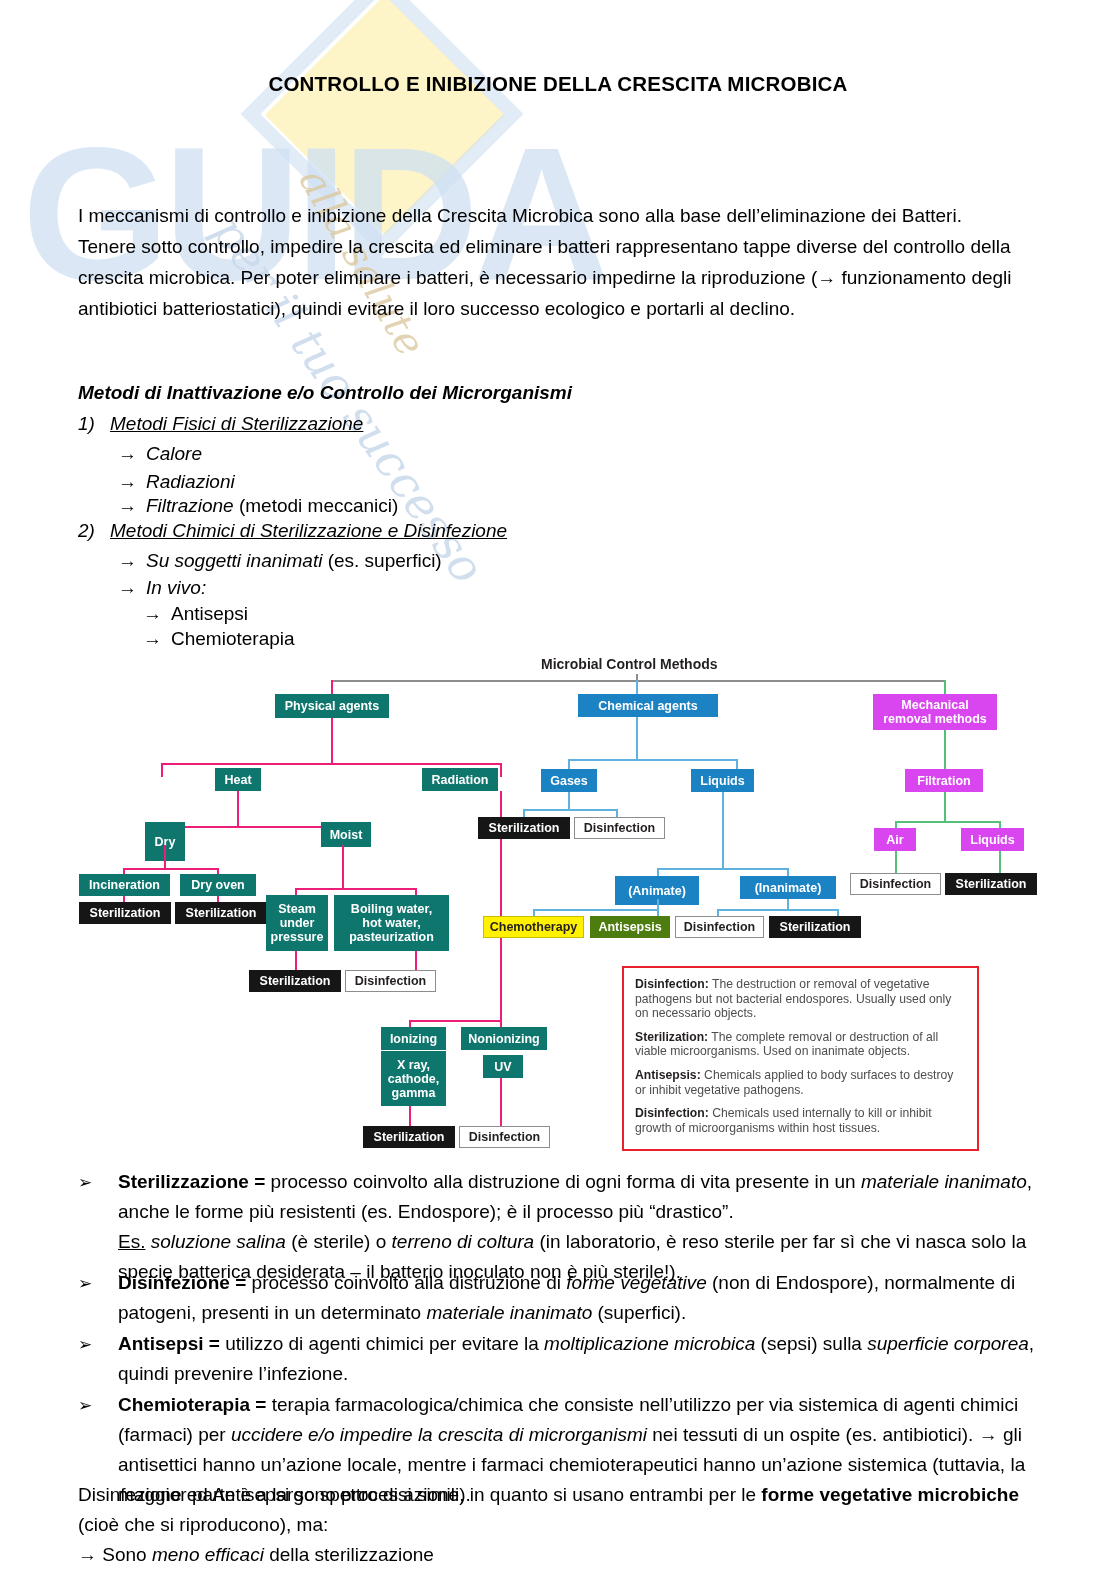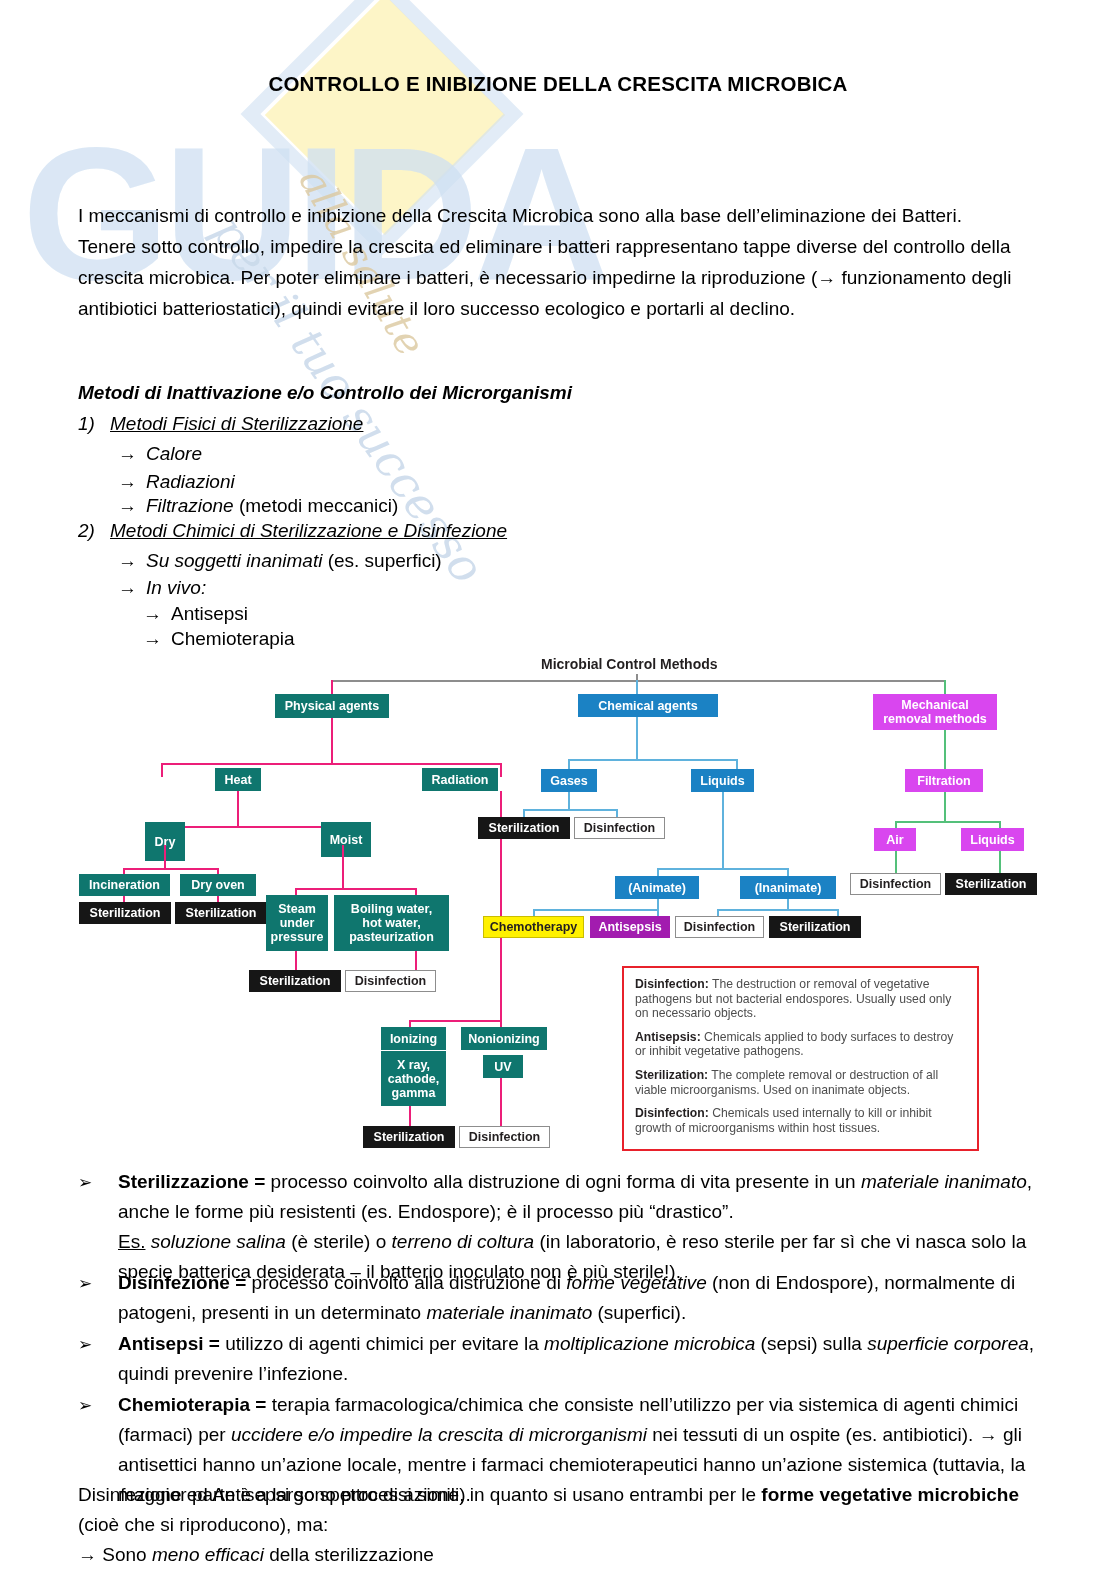--- a/index.html
+++ b/index.html
@@ -87,21 +87,21 @@
     font-weight:bold;font-size:12.5px;line-height:14px;
     text-align:center;display:flex;align-items:center;justify-content:center;
     padding:2px 5px;white-space:pre-line;
   }
   .pink{background:#0f766e;color:#fff;}
   .blue{background:#1b82c4;color:#fff;}
   .green{background:#d946ef;color:#fff;}
   .black{background:#161616;color:#fff;}
   .white{background:#fff;color:#231f20;border:1.4px solid #8d8d8d;font-weight:bold;}
   .yellow{background:#fff100;color:#231f20;border:1.4px solid #c9bd00;}
-  .grey{background:#a21caf;color:#fff;}
+  .grey{background:#4d7c0f;color:#fff;}
   .ln{position:absolute;background:#ec1e79;}
   .ln.b{background:#5fb2dd;}
   .ln.g{background:#54c07a;}
   .ln.k{background:#8d8d8d;}
 
   
   #legend{
     position:absolute;left:622px;top:316px;width:357px;height:185px;
     border:2px solid #e8212b;background:#fff;box-sizing:border-box;
     padding:9px 11px 6px 11px;
@@ -174,21 +174,21 @@
     <div class="ln" style="left:500px;top:113px;width:2px;height:14px;"></div>
 
     <div class="nbox pink" style="left:215px;top:118px;width:46px;height:23px;">Heat</div>
     <div class="nbox pink" style="left:422px;top:118px;width:76px;height:23px;">Radiation</div>
 
     <div class="ln" style="left:237px;top:141px;width:2px;height:37px;"></div>
     <div class="ln" style="left:164px;top:176px;width:180px;height:2px;"></div>
     <div class="ln" style="left:164px;top:176px;width:2px;height:14px;"></div>
     <div class="ln" style="left:342px;top:176px;width:2px;height:14px;"></div>
     <div class="nbox pink" style="left:145px;top:172px;width:40px;height:39px;">Dry</div>
-    <div class="nbox pink" style="left:321px;top:172px;width:50px;height:35px;text-align:center;">Moist</div>
+    <div class="nbox pink" style="left:321px;top:172px;width:50px;height:25px;text-align:center;">Moist</div>
 
     <div class="ln" style="left:164px;top:195px;width:2px;height:25px;"></div>
     <div class="ln" style="left:123px;top:218px;width:96px;height:2px;"></div>
     <div class="ln" style="left:123px;top:218px;width:2px;height:10px;"></div>
     <div class="ln" style="left:217px;top:218px;width:2px;height:10px;"></div>
     <div class="nbox pink" style="left:79px;top:224px;width:91px;height:22px;">Incineration</div>
     <div class="nbox pink" style="left:180px;top:224px;width:76px;height:22px;">Dry oven</div>
     <div class="ln" style="left:123px;top:246px;width:2px;height:10px;"></div>
     <div class="ln" style="left:217px;top:246px;width:2px;height:10px;"></div>
     <div class="nbox black" style="left:79px;top:252px;width:92px;height:22px;">Sterilization</div>
@@ -237,21 +237,21 @@
     <div class="ln b" style="left:523px;top:159px;width:95px;height:2px;"></div>
     <div class="ln b" style="left:523px;top:159px;width:2px;height:10px;"></div>
     <div class="ln b" style="left:616px;top:159px;width:2px;height:10px;"></div>
     <div class="nbox black" style="left:478px;top:167px;width:92px;height:22px;">Sterilization</div>
     <div class="nbox white" style="left:574px;top:167px;width:91px;height:22px;">Disinfection</div>
 
     <div class="ln b" style="left:722px;top:142px;width:2px;height:78px;"></div>
     <div class="ln b" style="left:657px;top:218px;width:132px;height:2px;"></div>
     <div class="ln b" style="left:657px;top:218px;width:2px;height:11px;"></div>
     <div class="ln b" style="left:787px;top:218px;width:2px;height:11px;"></div>
-    <div class="nbox blue" style="left:615px;top:226px;width:84px;height:23px;">(Animate)</div>
+    <div class="nbox blue" style="left:615px;top:226px;width:84px;height:29px;">(Animate)</div>
     <div class="nbox blue" style="left:740px;top:226px;width:96px;height:23px;">(Inanimate)</div>
 
     <div class="ln b" style="left:657px;top:249px;width:2px;height:12px;"></div>
     <div class="ln b" style="left:533px;top:259px;width:126px;height:2px;"></div>
     <div class="ln b" style="left:533px;top:259px;width:2px;height:10px;"></div>
     <div class="ln b" style="left:657px;top:259px;width:2px;height:10px;"></div>
     <div class="nbox yellow" style="left:483px;top:266px;width:101px;height:22px;">Chemotherapy</div>
     <div class="nbox grey" style="left:590px;top:266px;width:80px;height:22px;">Antisepsis</div>
 
     <div class="ln b" style="left:787px;top:249px;width:2px;height:12px;"></div>
@@ -272,22 +272,22 @@
     <div class="ln g" style="left:999px;top:171px;width:2px;height:10px;"></div>
     <div class="nbox green" style="left:874px;top:178px;width:42px;height:23px;">Air</div>
     <div class="nbox green" style="left:961px;top:178px;width:63px;height:23px;">Liquids</div>
     <div class="ln g" style="left:895px;top:201px;width:2px;height:24px;"></div>
     <div class="ln g" style="left:999px;top:201px;width:2px;height:24px;"></div>
     <div class="nbox white" style="left:850px;top:223px;width:91px;height:22px;">Disinfection</div>
     <div class="nbox black" style="left:945px;top:223px;width:92px;height:22px;">Sterilization</div>
 
     <div id="legend">
       <p><b>Disinfection:</b><span> The destruction or removal of vegetative pathogens but not bacterial endospores. Usually used only on necessario objects.</span></p>
+      <p><b>Sterilization:</b><span> The complete removal or destruction of all viable microorganisms. Used on inanimate objects.</span></p>
       <p><b>Antisepsis:</b><span> Chemicals applied to body surfaces to destroy or inhibit vegetative pathogens.</span></p>
-      <p><b>Sterilization:</b><span> The complete removal or destruction of all viable microorganisms. Used on inanimate objects.</span></p>
       <p><b>Disinfection:</b><span> Chemicals used internally to kill or inhibit growth of microorganisms within host tissues.</span></p>
     </div>
 
   </div>
 
   <div class="bul" id="b1">
     <span class="mk">➢</span>
     <span class="bd"><b class="bb">Sterilizzazione = </b><span>processo coinvolto alla distruzione di ogni forma di vita presente in un <i>materiale inanimato</i>, anche le forme più resistenti (es. Endospore); è il processo più “drastico”.<br><u>Es.</u> <i>soluzione salina</i> (è sterile) o <i>terreno di coltura</i> (in laboratorio, è reso sterile per far sì che vi nasca solo la specie batterica desiderata – il batterio inoculato non è più sterile!).</span></span>
   </div>
 

